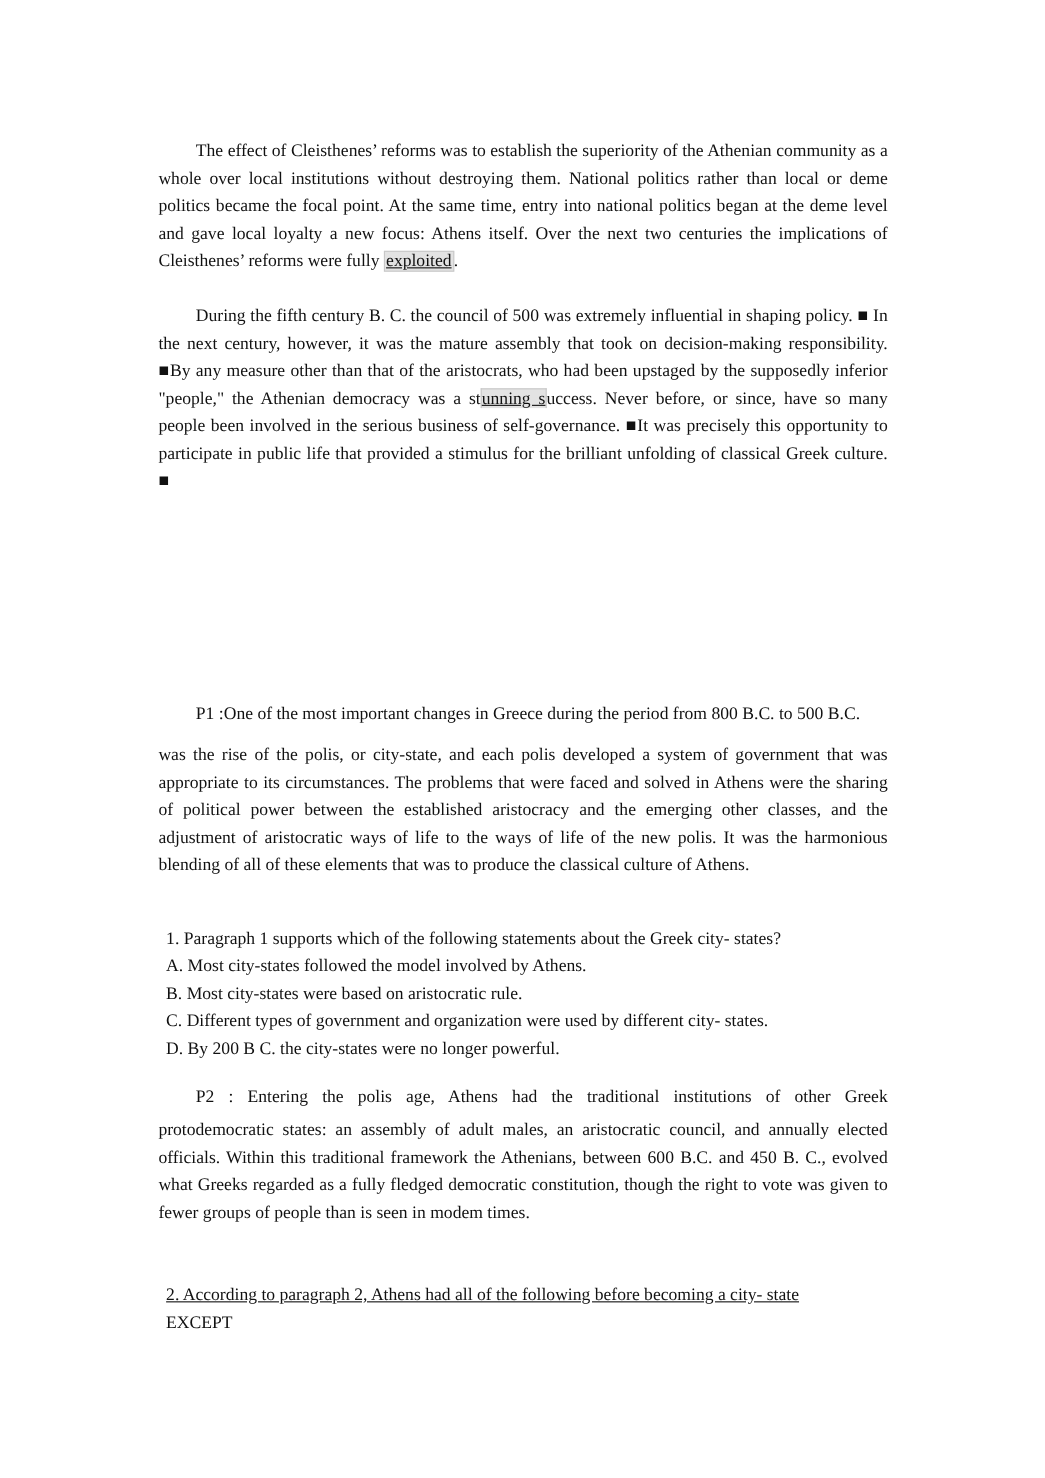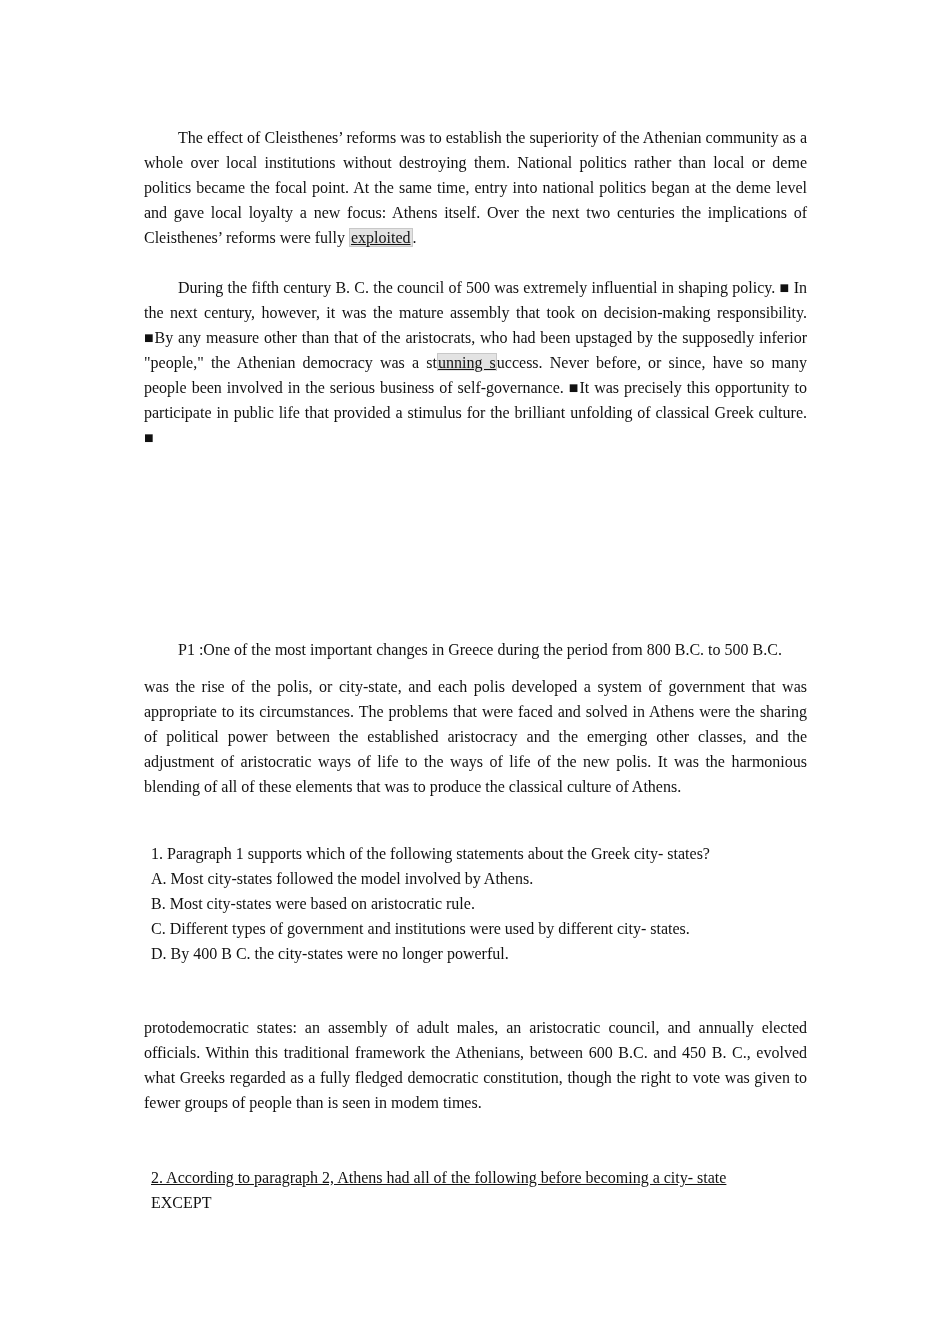--- a/index.html
+++ b/index.html
@@ -71,24 +71,25 @@
 
   <p class="para indent" style="top:275px;"><span>During the fifth century B. C. the council of 500 was extremely influential in shaping policy. </span><span>■</span><span> In the next century, however, it was the mature assembly that took on decision-making responsibility. </span><span>■</span><span>By any measure other than that of the aristocrats, who had been upstaged by the supposedly inferior "people," the Athenian democracy was a st</span><span class="hl-plain">unning s</span><span>uccess. Never before, or since, have so many people been involved in the serious business of self-governance. </span><span>■</span><span>It was precisely this opportunity to participate in public life that provided a stimulus for the brilliant unfolding of classical Greek culture. </span><span>■</span></p>
 
   <p class="line" style="top:637px; left:178px;">P1 :One of the most important changes in Greece during the period from 800 B.C. to 500 B.C.</p>
   <p class="para" style="top:674px;">was the rise of the polis, or city-state, and each polis developed a system of government that was appropriate to its circumstances. The problems that were faced and solved in Athens were the sharing of political power between the established aristocracy and the emerging other classes, and the adjustment of aristocratic ways of life to the ways of life of the new polis. It was the harmonious blending of all of these elements that was to produce the classical culture of Athens.</p>
 
   <div>
     <p class="q-line" style="top:823px;">1. Paragraph 1 supports which of the following statements about the Greek city- states?</p>
     <p class="q-line" style="top:848px;">A. Most city-states followed the model involved by Athens.</p>
     <p class="q-line" style="top:873px;text-align:center;">B. Most city-states were based on aristocratic rule.</p>
-    <p class="q-line" style="top:898px;">C. Different types of government and institutions were used by different city- states.</p>
-    <p class="q-line" style="top:923px;">D. By 400 B C. the city-states were no longer powerful.</p>
+    <p class="q-line" style="top:898px;">C. Different types of government and organization were used by different city- states.</p>
+    <p class="q-line" style="top:923px;">D. By 200 B C. the city-states were no longer powerful.</p>
   </div>
 
+  <p class="para" style="top:985px; left:178px; width:629px; text-align-last:justify;">P2 : Entering the polis age, Athens had the traditional institutions of other Greek</p>
   <p class="para" style="top:1015px;">protodemocratic states: an assembly of adult males, an aristocratic council, and annually elected officials. Within this traditional framework the Athenians, between 600 B.C. and 450 B. C., evolved what Greeks regarded as a fully fledged democratic constitution, though the right to vote was given to fewer groups of people than is seen in modem times.</p>
 
   <div>
     <p class="q-line" style="top:1147px;text-decoration:underline;">2. According to paragraph 2, Athens had all of the following before becoming a city- state</p>
     <p class="q-line" style="top:1172px;">EXCEPT</p>
   </div>
 
 </div>
 
 </body></html>

